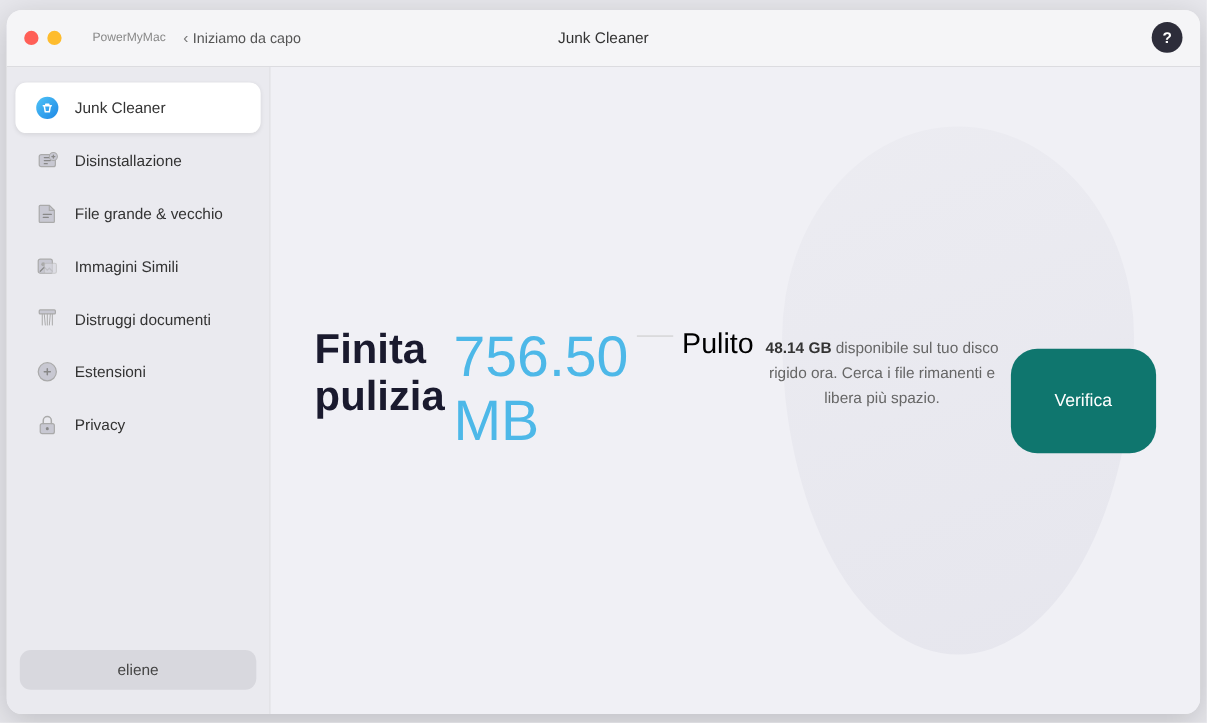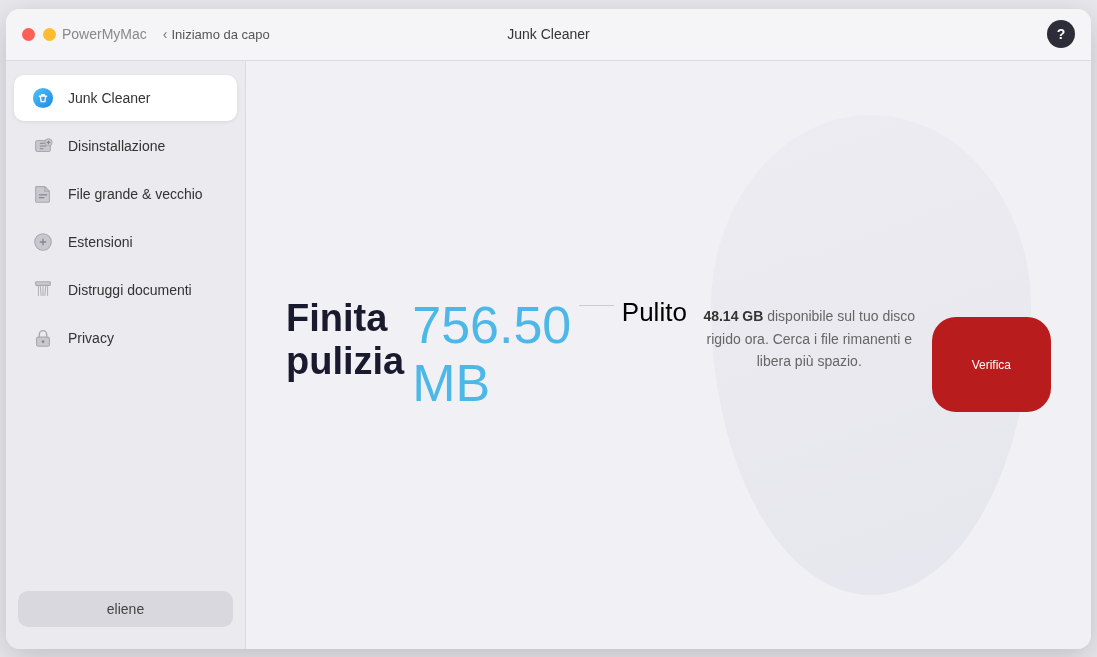--- a/index.html
+++ b/index.html
@@ -46,22 +46,22 @@
     .traffic-light {
       width: 13px;
       height: 13px;
       border-radius: 50%;
     }
 
     .traffic-light.red { background: #ff5f57; }
     .traffic-light.yellow { background: #febc2e; }
 
     .app-brand {
-      margin-left: 6px;
-      font-size: 14px;
+      margin-left: 28px;
+      font-size: 11px;
       color: #888;
       font-weight: 400;
     }
 
     .nav-back {
       display: flex;
       align-items: center;
       gap: 4px;
       font-size: 13px;
       color: #555;
@@ -241,26 +241,26 @@
       margin-top: 8px;
     }
 
     .disk-info strong {
       color: #333;
       font-weight: 700;
     }
 
     .verify-btn {
       margin-top: 20px;
-      background: #b91c1c;
+      background: #0f766e;
       color: white;
       border: none;
       border-radius: 24px;
       padding: 12px 40px;
-      font-size: 12px;
+      font-size: 16px;
       font-weight: 500;
       cursor: pointer;
     }
   </style>
 </head>
 <body>
 
 <div class="app-window">
 
   <div class="title-bar">
@@ -315,39 +315,50 @@
           <div class="sidebar-icon">
             <svg viewBox="0 0 24 24" fill="none">
               <path d="M5 4h9l5 5v11a1 1 0 01-1 1H5a1 1 0 01-1-1V5a1 1 0 011-1z" fill="#c8c8d2" stroke="#aaa" stroke-width="1.2"></path>
               <path d="M14 4v5h5" stroke="#aaa" stroke-width="1.2"></path>
               <path d="M8 13h8M8 16h5" stroke="#888" stroke-width="1.2" stroke-linecap="round"></path>
             </svg>
           </div>
           <span class="sidebar-label">File grande &amp; vecchio</span>
         </div>
 
+        <div class="sidebar-item">
+          <div class="sidebar-icon">
+            <svg viewBox="0 0 24 24" fill="none">
+              <rect x="3" y="5" width="14" height="14" rx="2" fill="#c8c8d2" stroke="#aaa" stroke-width="1.2"></rect>
+              <circle cx="8" cy="10" r="2" fill="#aaa"></circle>
+              <path d="M5 17l4-4 3 3 2-2 3 3" stroke="#888" stroke-width="1.2" stroke-linecap="round"></path>
+              <rect x="9" y="9" width="12" height="10" rx="1.5" fill="#d8d8e0" stroke="#bbb" stroke-width="1" opacity="0.7"></rect>
+            </svg>
+          </div>
+          <span class="sidebar-label">Immagini Simili</span>
+        </div>
+
+        <div class="sidebar-item">
+          <div class="sidebar-icon">
+            <svg viewBox="0 0 24 24" fill="none">
+              <rect x="4" y="3" width="16" height="4" rx="1" fill="#c8c8d2" stroke="#aaa" stroke-width="1.2"></rect>
+              <path d="M7 7v11M9 7l1 11M12 7v11M15 7l-1 11M17 7v11" stroke="#aaa" stroke-width="1" stroke-linecap="round"></path>
+            </svg>
+          </div>
+          <span class="sidebar-label">Distruggi documenti</span>
+        </div>
 
         <div class="sidebar-item">
           <div class="sidebar-icon">
             <svg viewBox="0 0 24 24" fill="none">
               <circle cx="12" cy="12" r="9" fill="#c8c8d2" stroke="#aaa" stroke-width="1.2"></circle>
               <path d="M9 12h6M12 9v6" stroke="#888" stroke-width="1.5" stroke-linecap="round"></path>
             </svg>
           </div>
           <span class="sidebar-label">Estensioni</span>
-        </div>
-
-        <div class="sidebar-item">
-          <div class="sidebar-icon">
-            <svg viewBox="0 0 24 24" fill="none">
-              <rect x="4" y="3" width="16" height="4" rx="1" fill="#c8c8d2" stroke="#aaa" stroke-width="1.2"></rect>
-              <path d="M7 7v11M9 7l1 11M12 7v11M15 7l-1 11M17 7v11" stroke="#aaa" stroke-width="1" stroke-linecap="round"></path>
-            </svg>
-          </div>
-          <span class="sidebar-label">Distruggi documenti</span>
         </div>
 
         <div class="sidebar-item">
           <div class="sidebar-icon">
             <svg viewBox="0 0 24 24" fill="none">
               <rect x="5" y="11" width="14" height="10" rx="2" fill="#c8c8d2" stroke="#aaa" stroke-width="1.2"></rect>
               <path d="M8 11V8a4 4 0 018 0v3" stroke="#aaa" stroke-width="1.5" stroke-linecap="round" fill="none"></path>
               <circle cx="12" cy="16" r="1.5" fill="#888"></circle>
             </svg>
           </div>

